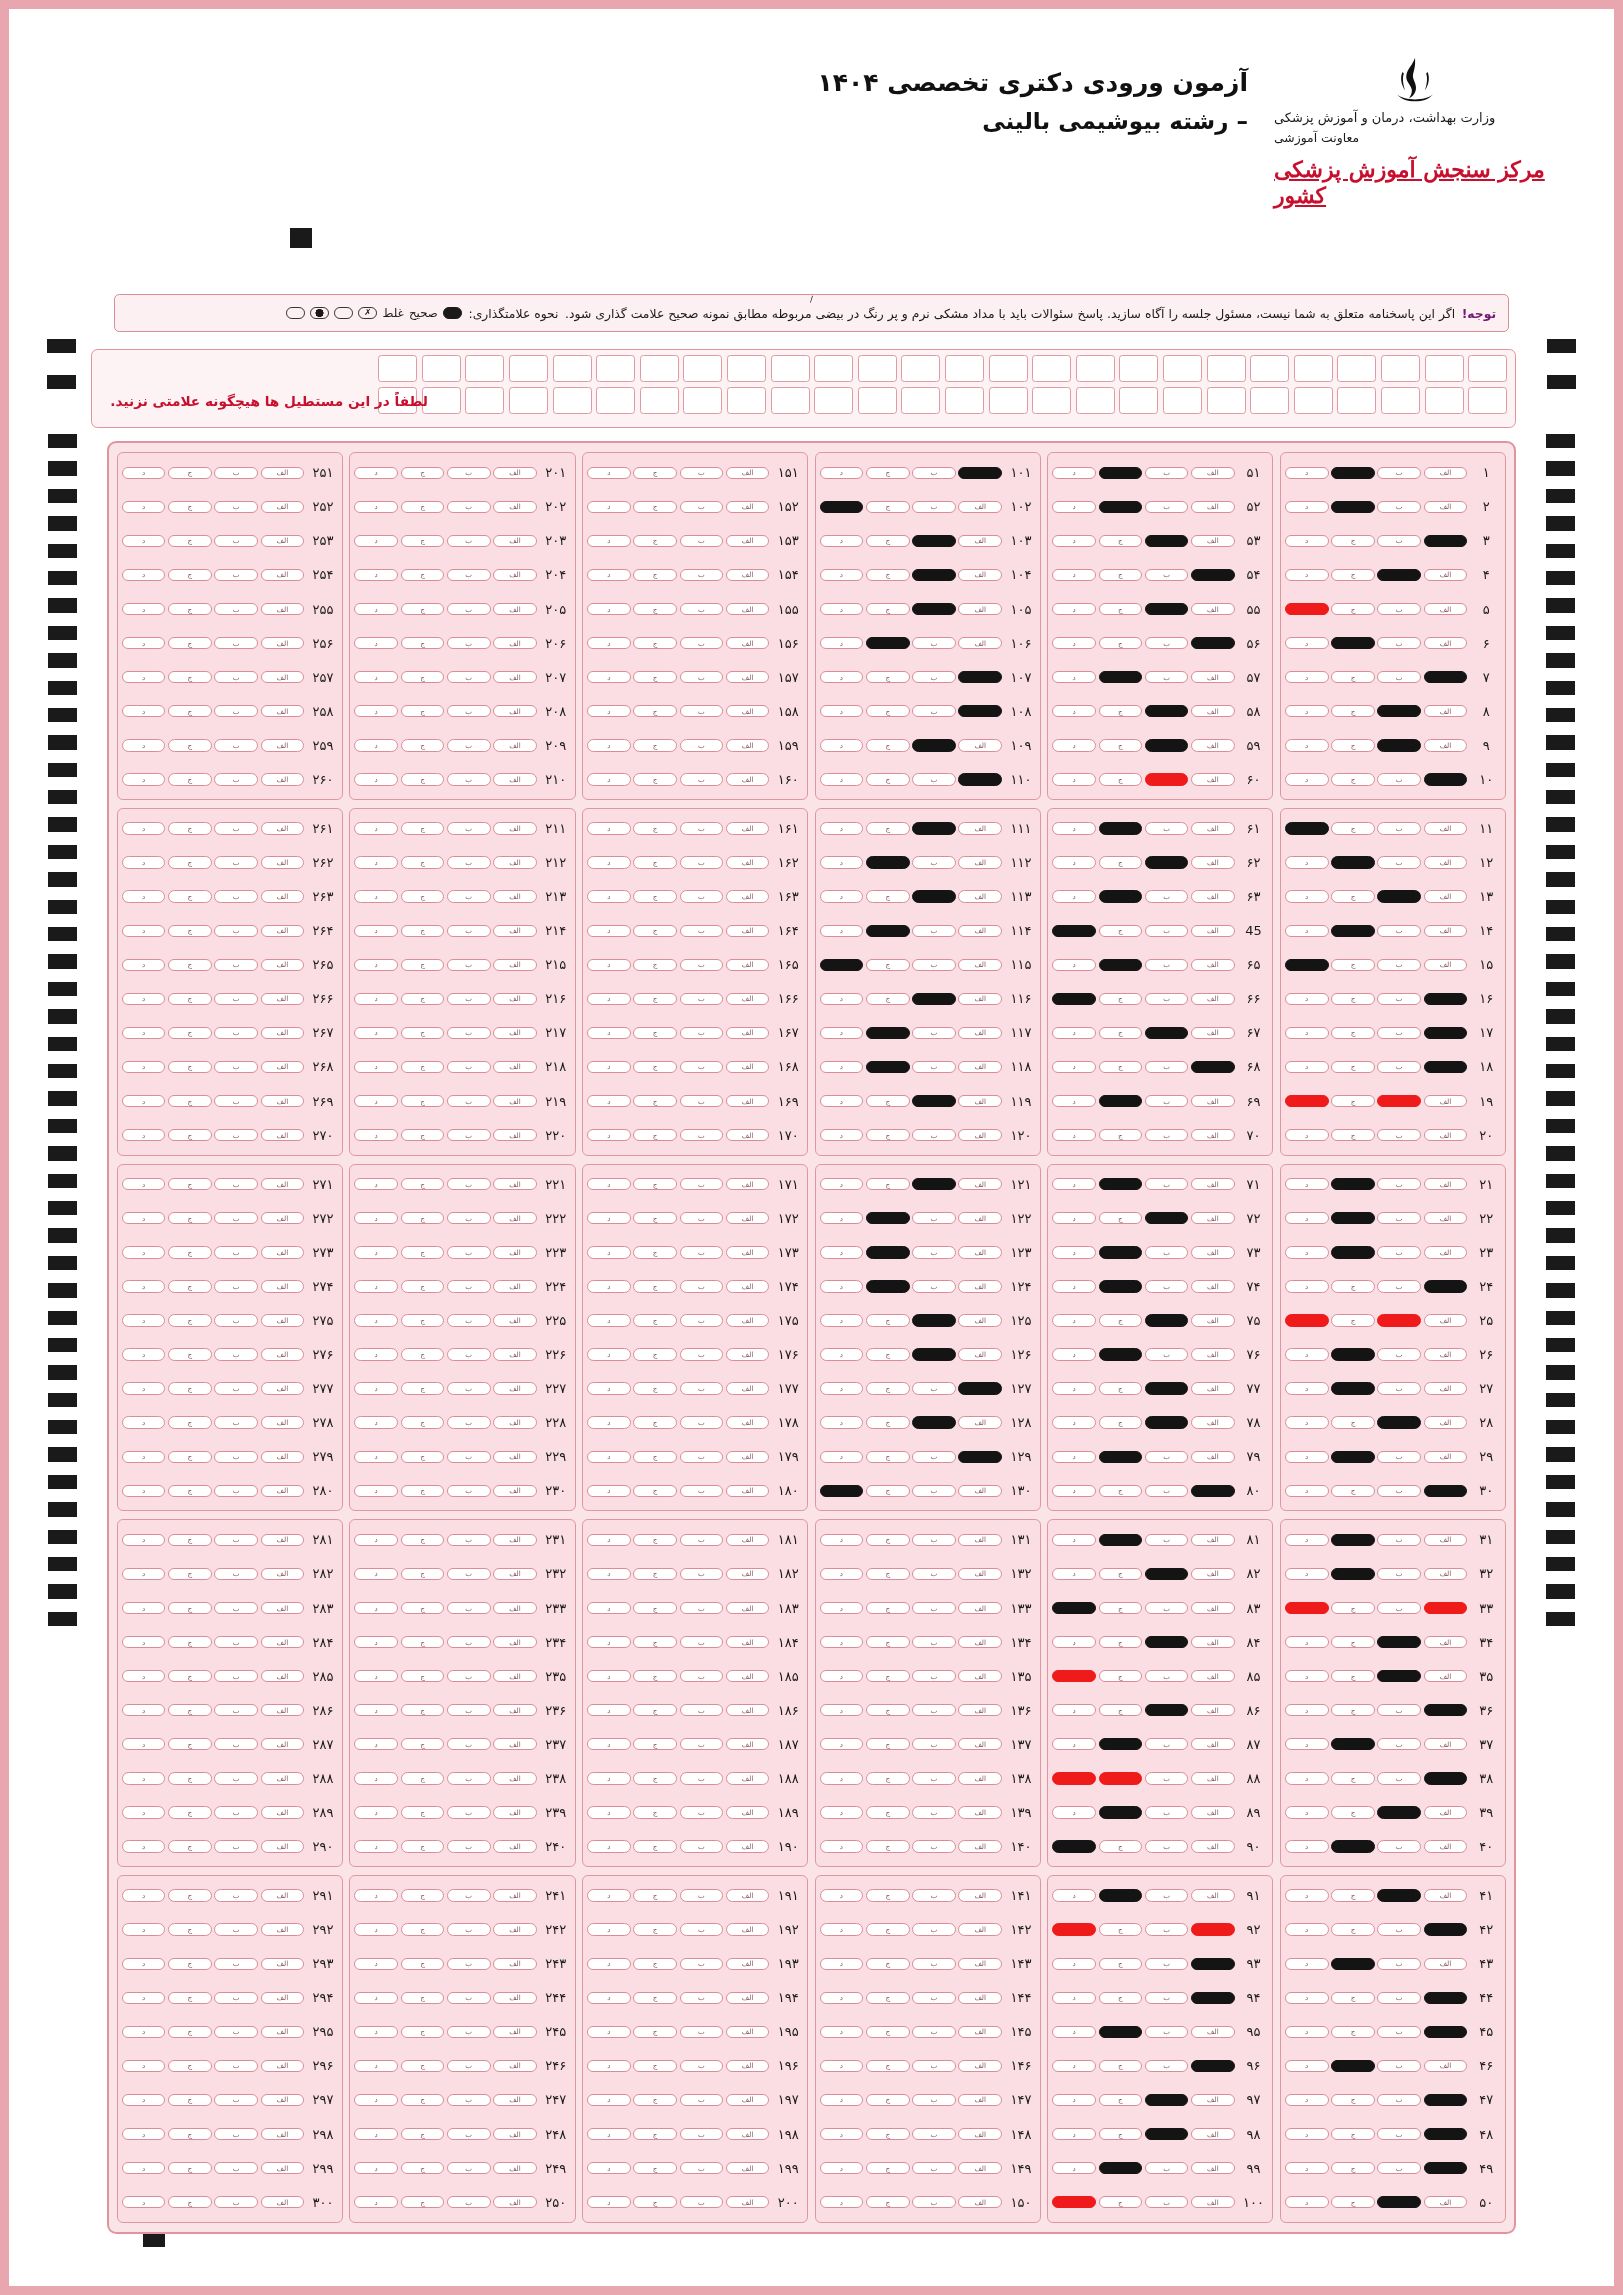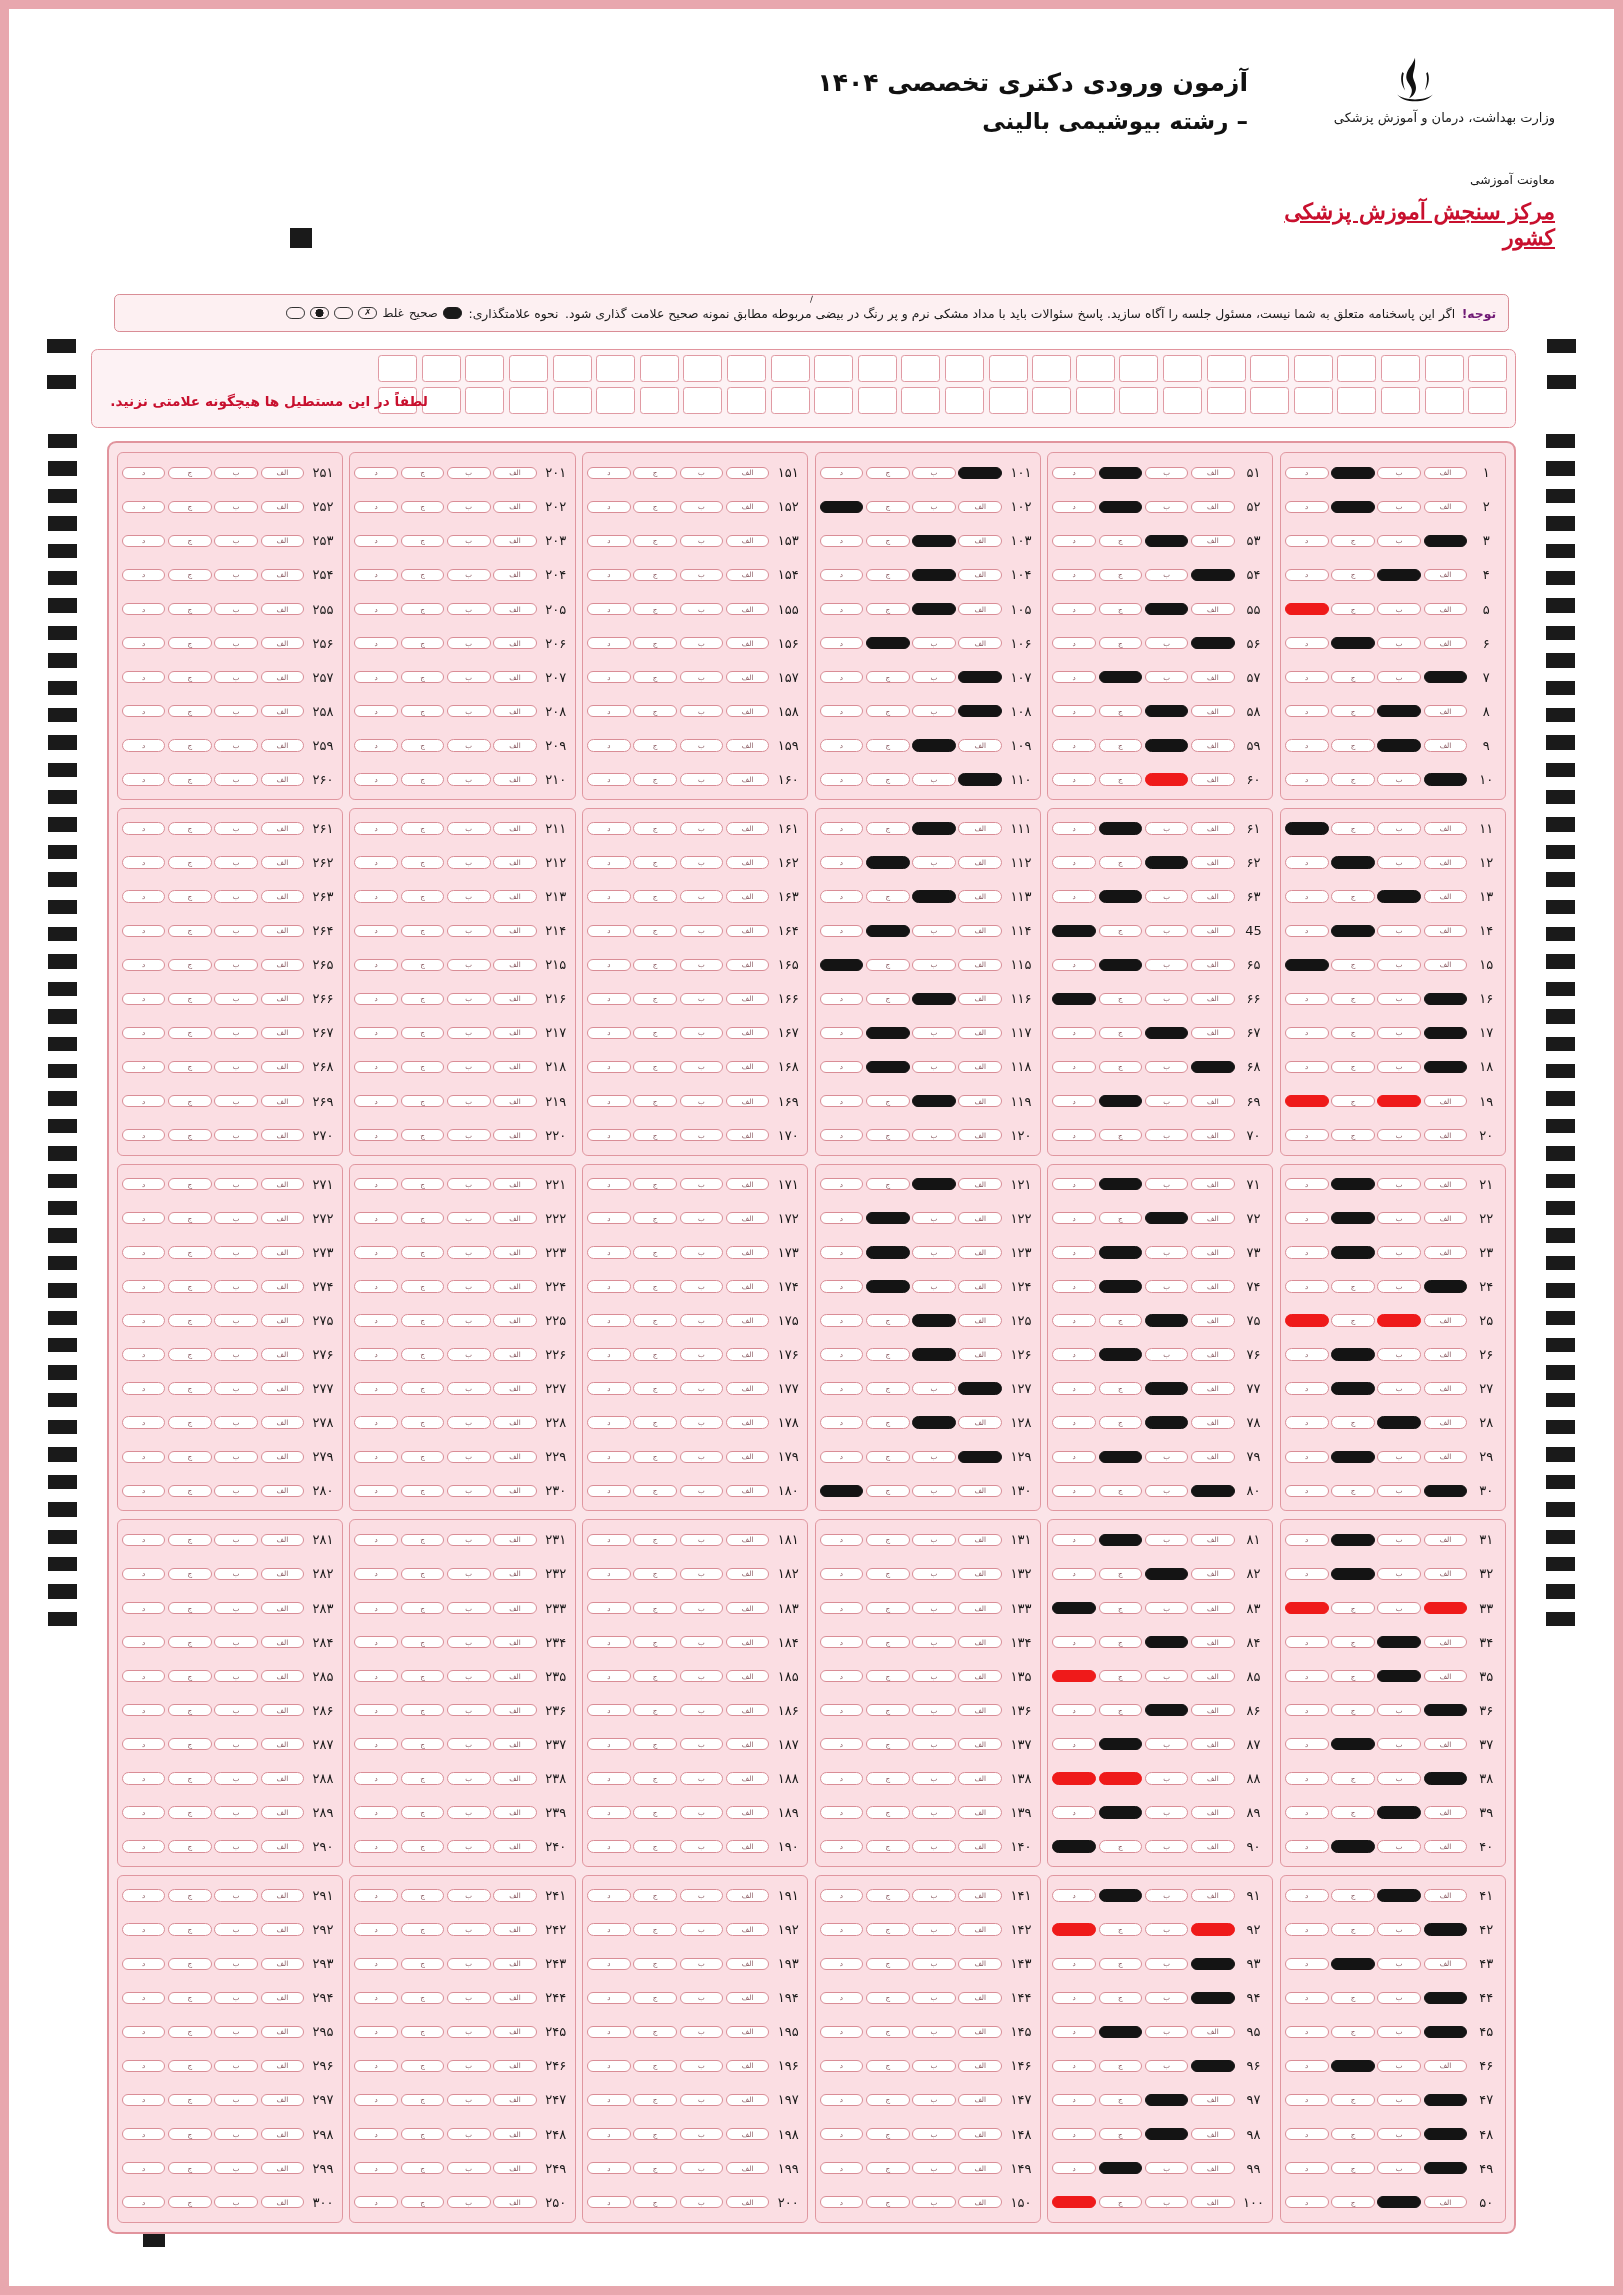--- a/index.html
+++ b/index.html
@@ -10,28 +10,28 @@
     box-sizing:border-box;
     background:#ffffff;
     border:9.2px solid #e8a7ae;
     overflow:hidden;
   }
   
   .header{
     position:absolute;top:39px;left:0;right:0;height:196px;
   }
   .logo-block{
-    position:absolute;right:59px;top:6.5px;width:281px;text-align:right;color:#111;
+    position:absolute;right:59px;top:6.5px;width:281px;text-align:left;color:#111;
   }
   .logo-emblem{
     width:46px;height:50px;margin:0 auto 3.9px auto;
     display:block;
   }
   .logo-line1{font-size:13px;letter-spacing:0.3px;line-height:1.5;color:#1a1a1a;}
-  .logo-line2{font-size:12.4px;line-height:1.6;color:#1a1a1a;margin-bottom:6.5px;margin-top:42px;}
+  .logo-line2{font-size:12.4px;line-height:1.6;color:#1a1a1a;margin-bottom:6.5px;}
   .logo-red{
     font-size:22px;color:#c8102e;font-weight:bold;margin-top:7.9px;
     font-family:"DejaVu Serif","Liberation Serif",serif;
     text-decoration:underline;
   }
   .title-block{
     position:absolute;right:366px;top:19.6px;width:818px;text-align:right;
   }
   .title-l1{font-size:25px;font-weight:bold;color:#111;margin-bottom:11.8px;}
   .title-l2{font-size:23px;font-weight:bold;color:#111;margin-bottom:11.8px;}

